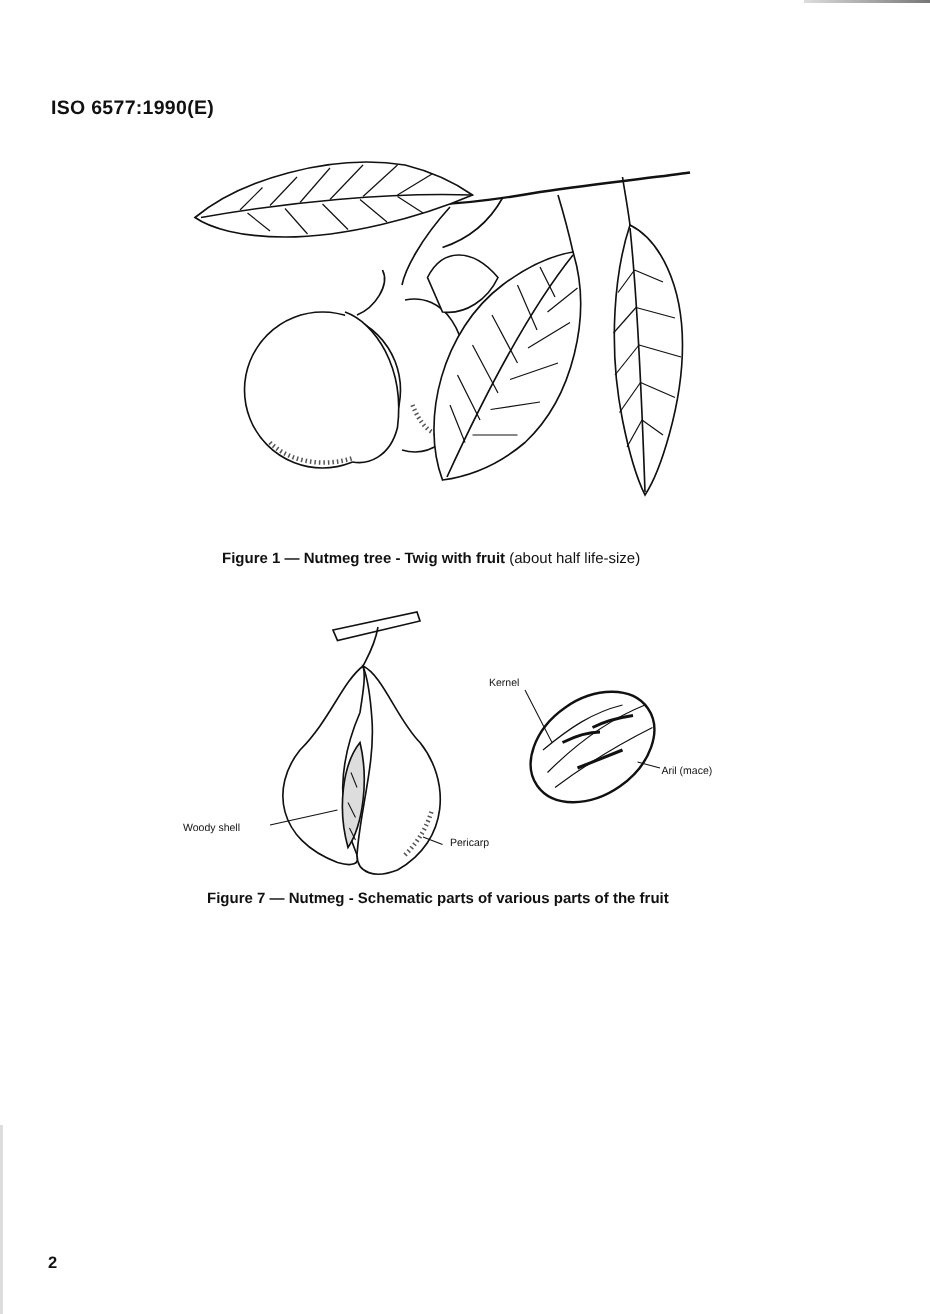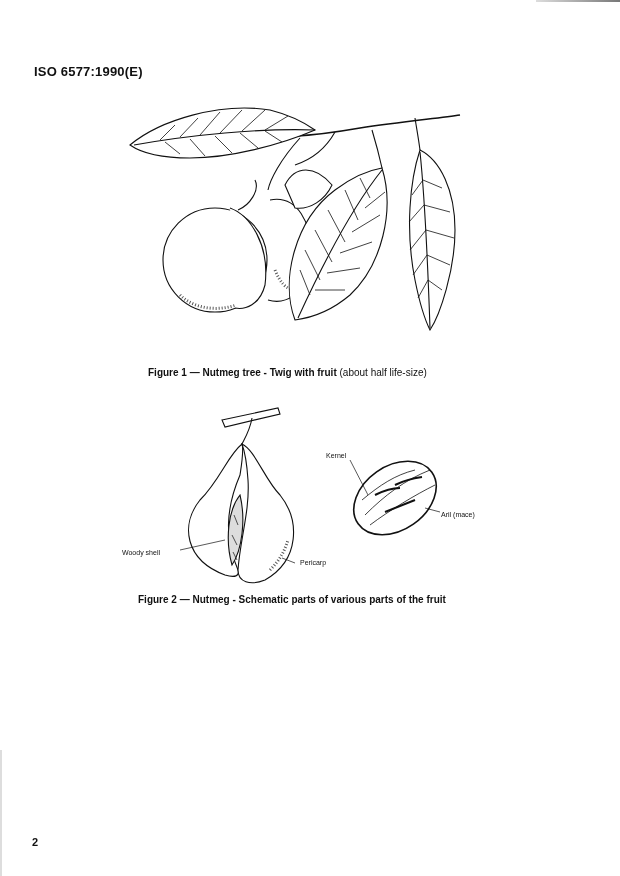--- a/index.html
+++ b/index.html
@@ -134,18 +134,18 @@
     <line x1="112" y1="158" x2="125" y2="163" stroke-width="0.7"></line>
   </g>
 </svg>
 
 <div class="label" style="left:326px;top:452px;">Kernel</div>
 <div class="label" style="left:441px;top:511px;">Aril (mace)</div>
 <div class="label" style="left:122px;top:549px;">Woody shell</div>
 <div class="label" style="left:300px;top:559px;">Pericarp</div>
 
 <div class="caption cap2">
-  <b>Figure 2</b>
+  <b>Figure 7</b>
   <b>—</b>
   <b>Nutmeg - Schematic parts of various parts of the fruit</b>
 </div>
 
 <div class="pagenum">2</div>
 
 </body></html>

